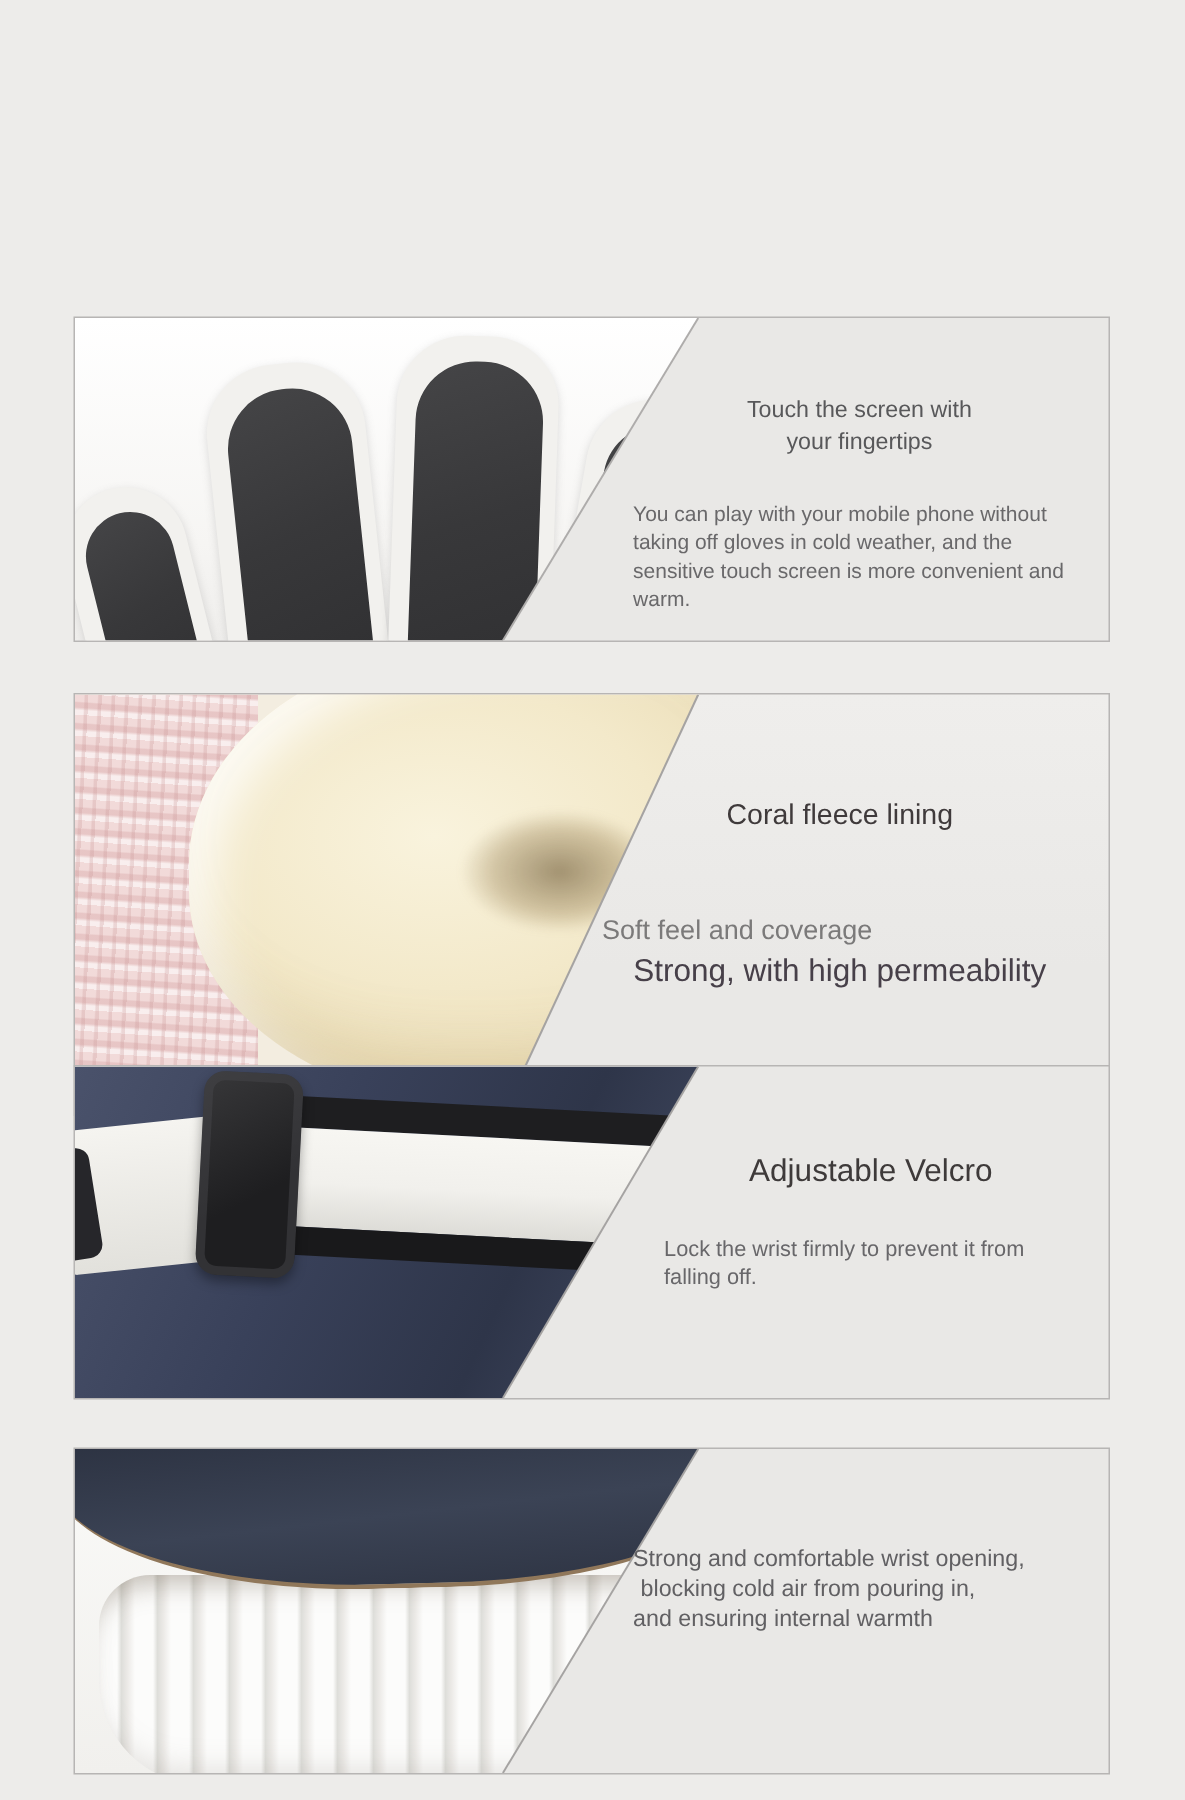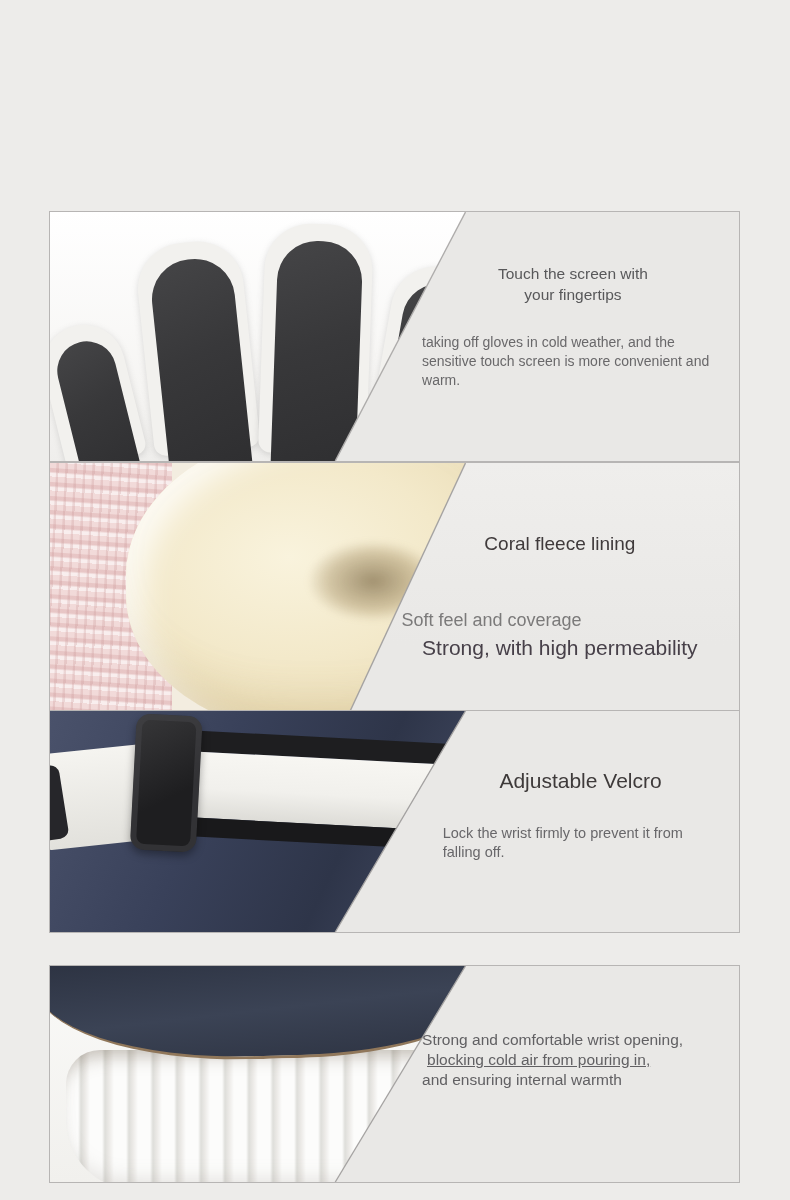--- a/index.html
+++ b/index.html
@@ -20,21 +20,21 @@
   }
 
   
   .card{
     position:absolute;left:49px;width:691px;
     background:#e9e8e6;
     border:1px solid #b7b5b4;
     box-sizing:border-box;
     overflow:hidden;
   }
-  .c1{top:211px;height:251px;}
+  .c1{top:211px;height:217px;}
   .c2{top:462px;height:282px;background:linear-gradient(180deg,#efeeec 0%,#e9e8e6 65%);}
   .c3{top:710px;height:223px;}
   .c4{top:965px;height:218px;}
 
   .photo{
     position:absolute;inset:0;
     clip-path:polygon(0 0,60.3% 0,41.4% 100%,0 100%);
   }
   .diag{position:absolute;inset:0;width:100%;height:100%;pointer-events:none;}
 
@@ -119,21 +119,21 @@
   .c2 .sub{margin-top:55px;font-size:18px;color:#7b7a7a;}
   .c2 .emph{margin-top:5px;font-size:21px;color:#474049;text-align:center;}
 
   .c3 .text{left:57%;right:3%;top:58px;}
   .c3 .sec-title{font-size:21px;color:#3e3a3a;}
   .c3 .sec-body{margin-top:31px;font-size:14.5px;line-height:1.32;color:#68676a;}
 
   .c4 .text{left:54%;right:3.5%;top:64px;}
   .c4 .sec-title{font-size:27px;color:#3a3a3a;}
   .c4 .sec-body{font-size:15.5px;line-height:1.3;color:#616063;}
-  .c4 .sec-body div:nth-child(2){padding-left:5px;text-decoration:underline;}
+  .c4 .sec-body div:nth-child(2){padding-left:5px;}
 </style>
 </head>
 <body>
 
 <div class="page">
 
 
   <section class="card c1">
     <div class="photo">
       <div class="finger f-pinky">
@@ -154,20 +154,21 @@
     </div>
     <svg class="diag" viewBox="0 0 691 216" preserveAspectRatio="none">
         <line x1="416.7" y1="0" x2="286.1" y2="216" stroke="#aeacab" stroke-width="1.3"></line>
       </svg>
     <div class="text">
       <div class="sec-title">
         <div>Touch the screen with</div>
         <div>your fingertips</div>
       </div>
       <div class="sec-body">
+        <div>You can play with your mobile phone without</div>
         <div>taking off gloves in cold weather, and the</div>
         <div>sensitive touch screen is more convenient and warm.</div>
       </div>
     </div>
   </section>
 
   <section class="card c2">
     <div class="photo">
       <div class="knit"></div>
       <div class="fleece"></div>

